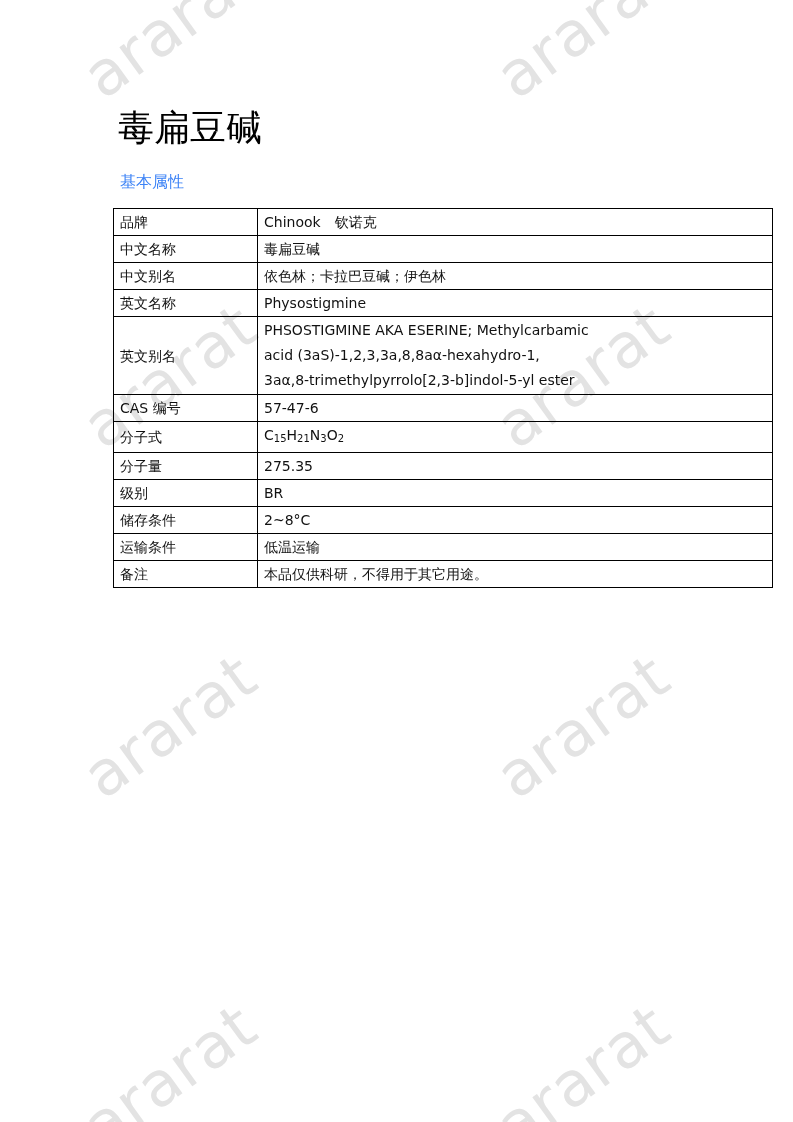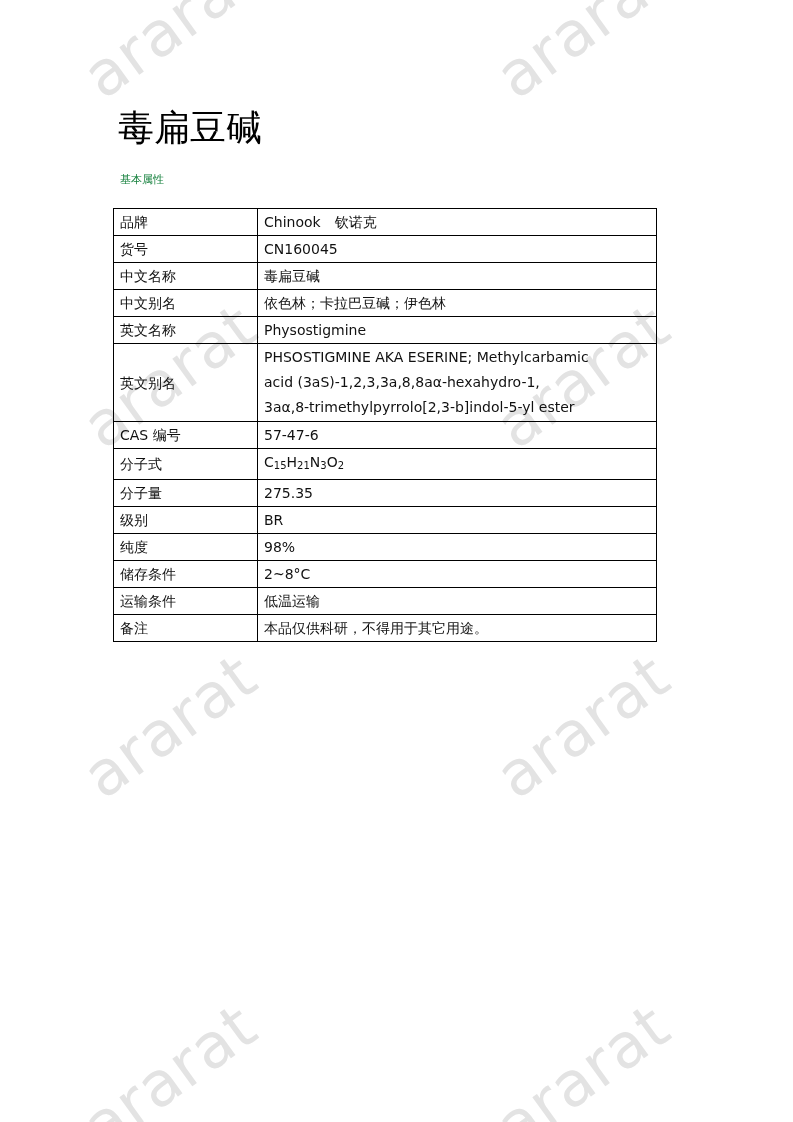--- a/index.html
+++ b/index.html
@@ -3,22 +3,22 @@
 <meta charset="utf-8">
 <style>
   html, body { margin:0; padding:0; background:#ffffff; }
   body { width:793px; height:1122px; position:relative; overflow:hidden;
          font-family:"DejaVu Sans", "Liberation Sans", sans-serif; color:#111; }
   .wm { position:absolute; font-family:"DejaVu Sans", sans-serif; font-size:62px;
         color:#e3e3e3; transform:rotate(-36deg); transform-origin:left bottom;
         letter-spacing:1px; white-space:nowrap; z-index:0; pointer-events:none; }
   .title { position:absolute; left:118px; top:104px; font-size:36px; margin:0;
            font-weight:normal; letter-spacing:0px; z-index:1; color:#000; }
-  .subtitle { position:absolute; left:120px; top:172px; font-size:11px; z-index:1; color:#15803d; }
-  table.props { position:absolute; left:113px; top:208px; width:544px;
+  .subtitle { position:absolute; left:120px; top:172px; font-size:16px; z-index:1; color:#3b82f6; }
+  table.props { position:absolute; left:113px; top:208px; width:660px;
                 border-collapse:collapse; z-index:1; font-size:14px; background:transparent; }
   table.props td { border:1.2px solid #000; padding:0 6px; height:26px; vertical-align:middle;
                    line-height:26px; }
   table.props td.k { width:131px; }
   table.props td.multi { line-height:25px; padding-top:1px; padding-bottom:1px; }
   sub { font-size:10px; vertical-align:-2px; }
 </style>
 </head>
 <body>
 
@@ -32,24 +32,20 @@
 <div class="wm" style="left:525px;top:1090px;">ararat</div>
 
 <h1 class="title">毒扁豆碱</h1>
 <div class="subtitle">基本属性</div>
 
 <table class="props">
   <tbody>
     <tr>
       <td class="k">品牌</td>
       <td>Chinook　钦诺克</td>
-    </tr>
-    <tr>
-      <td class="k">货号</td>
-      <td>CN160045</td>
     </tr>
     <tr>
       <td class="k">中文名称</td>
       <td>毒扁豆碱</td>
     </tr>
     <tr>
       <td class="k">中文别名</td>
       <td>依色林；卡拉巴豆碱；伊色林</td>
     </tr>
     <tr>
@@ -74,24 +70,20 @@
     </tr>
     <tr>
       <td class="k">分子量</td>
       <td>275.35</td>
     </tr>
     <tr>
       <td class="k">级别</td>
       <td>BR</td>
     </tr>
     <tr>
-      <td class="k">纯度</td>
-      <td>98%</td>
-    </tr>
-    <tr>
       <td class="k">储存条件</td>
       <td>2~8°C</td>
     </tr>
     <tr>
       <td class="k">运输条件</td>
       <td>低温运输</td>
     </tr>
     <tr>
       <td class="k">备注</td>
       <td>本品仅供科研，不得用于其它用途。</td>

